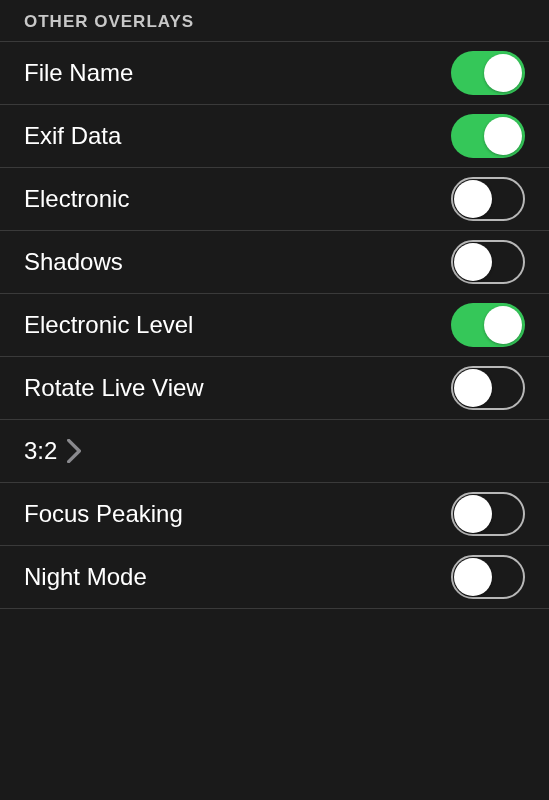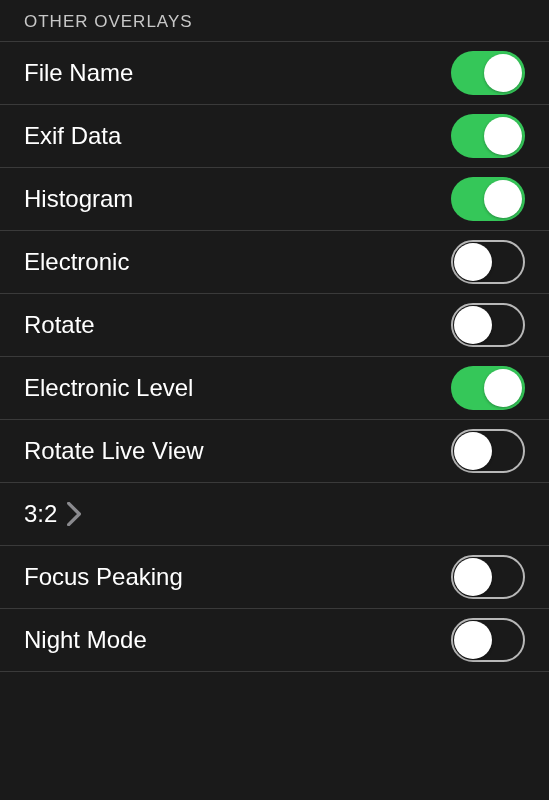--- a/index.html
+++ b/index.html
@@ -11,21 +11,21 @@
       width: 549px;
       height: 800px;
       background: #1a1a1a;
       font-family: -apple-system, BlinkMacSystemFont, "Segoe UI", Helvetica, Arial, sans-serif;
       color: #fff;
       overflow: hidden;
     }
     .section-header {
       padding: 12px 24px 8px 24px;
       font-size: 17px;
-      font-weight: 400;
+      font-weight: 700;
       letter-spacing: 1px;
       color: #c8c8c8;
       text-transform: uppercase;
     }
     .row {
       display: flex;
       align-items: center;
       justify-content: space-between;
       padding: 0 24px;
       height: 64px;
@@ -108,36 +108,30 @@
     </div>
   </div>
 
   <div class="row">
     <span class="row-label">Exif Data</span>
     <div class="toggle on">
       <div class="toggle-knob"></div>
     </div>
   </div>
 
-  <div class="row">
-    <span class="row-label">Histogram</span>
-    <div class="toggle on">
-      <div class="toggle-knob"></div>
-    </div>
-  </div>
 
   <div class="row">
     <span class="row-label">Electronic</span>
     <div class="toggle off">
       <div class="toggle-knob"></div>
     </div>
   </div>
 
   <div class="row">
-    <span class="row-label">Rotate</span>
+    <span class="row-label">Shadows</span>
     <div class="toggle off">
       <div class="toggle-knob"></div>
     </div>
   </div>
 
   <div class="row">
     <span class="row-label">Electronic Level</span>
     <div class="toggle on">
       <div class="toggle-knob"></div>
     </div>

